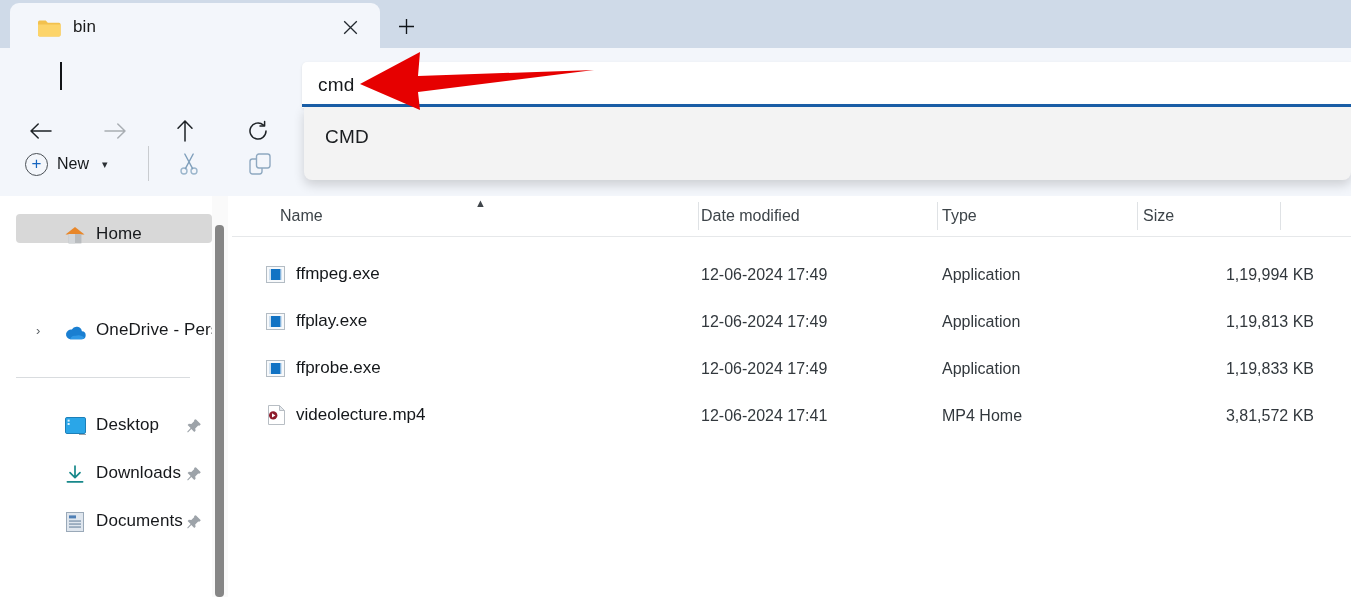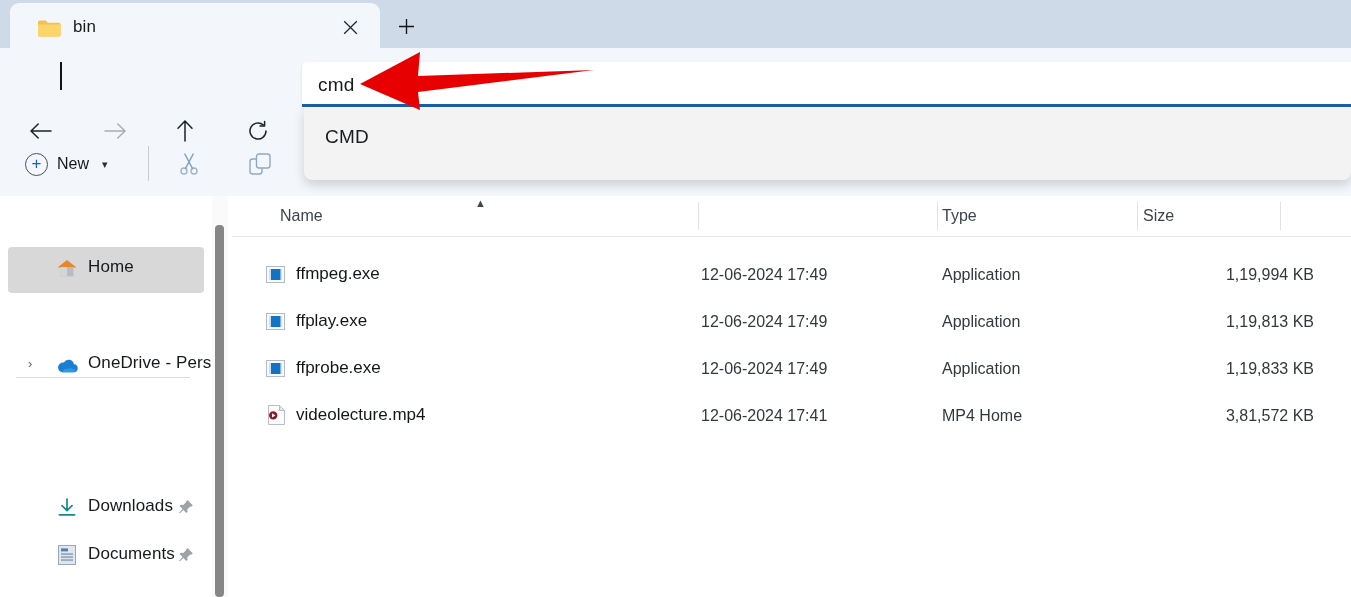--- a/index.html
+++ b/index.html
@@ -116,22 +116,22 @@
     position:absolute;left:21px;top:19px;
     font-size:19px;color:#1a1d20;letter-spacing:.2px;
   }
 
   
   .sidebar{
     position:absolute;left:0;top:196px;width:232px;height:401px;
     background:#ffffff;
   }
   .side-item{
-    position:absolute;left:8px;width:196px;height:46px;
-    display:flex;align-items:center;border-radius:4px;margin-top:33px;
+    position:absolute;left:16px;width:196px;height:29px;
+    display:flex;align-items:center;border-radius:4px;
   }
   .side-item.sel{background:#d8d8d8;}
   .side-chevron{
     position:absolute;left:20px;width:14px;height:14px;
     color:#5a5f64;font-size:13px;line-height:1;
   }
   .side-ico{
     position:absolute;left:48px;width:22px;height:22px;
     display:flex;align-items:center;justify-content:center;
   }
@@ -298,20 +298,37 @@
       <span class="side-chevron" style="top:14px">›</span>
       <span class="side-ico" style="top:12px">
         <svg width="23" height="16" viewBox="0 0 23 16">
           <path d="M6.4 14.6h11.8a4.2 4.2 0 0 0 .5-8.4A5.6 5.6 0 0 0 8.2 4.4 4.9 4.9 0 0 0 6.4 14.6z" fill="#1a7fd1"></path>
           <path d="M6.4 14.6h11.8a4.2 4.2 0 0 0 3.2-1.5c-2.1-2.6-6.1-3.6-9.5-2.1a5 5 0 0 0-5.5 3.6z" fill="#2f98e6"></path>
         </svg>
       </span>
       <span class="side-label" style="top:10px">OneDrive - Perso</span>
     </div>
 
+    <div class="side-item" style="top:209px">
+      <span class="side-ico" style="top:10px">
+        <svg width="21" height="18" viewBox="0 0 21 18">
+          <rect x="0.5" y="0.5" width="20" height="16" rx="1.4" fill="#2aa6e8"></rect>
+          <rect x="0.5" y="0.5" width="20" height="16" rx="1.4" fill="none" stroke="#1c7fb8"></rect>
+          <rect x="2.6" y="2.6" width="2" height="2" fill="#ffffff" opacity=".85"></rect>
+          <rect x="2.6" y="6" width="2" height="2" fill="#ffffff" opacity=".85"></rect>
+          <path d="M14 17h7v1h-7z" fill="#9aa2a8"></path>
+        </svg>
+      </span>
+      <span class="side-label" style="top:10px">Desktop</span>
+      <span class="side-pin" style="top:13px">
+        <svg width="16" height="16" viewBox="0 0 16 16">
+            <path d="M9.8 1.2 14.8 6.2l-1.5 1.5-1.1-.3-3 3 .4 2.4-1.3 1.3-3-3-3.4 3.4-.7-.7L4.6 10l-3-3L2.9 5.7l2.4.4 3-3-.3-1.1z" fill="#9da3a9"></path>
+          </svg>
+      </span>
+    </div>
 
     <div class="side-item" style="top:257px">
       <span class="side-ico" style="top:11px">
         <svg width="20" height="20" viewBox="0 0 20 20">
           <path d="M10 1v11M5 7.6 10 12.6l5-5" stroke="#17888a" stroke-width="1.7" fill="none" stroke-linecap="round" stroke-linejoin="round"></path>
           <path d="M2.4 16.8h15.2" stroke="#17888a" stroke-width="1.7" stroke-linecap="round"></path>
         </svg>
       </span>
       <span class="side-label" style="top:10px">Downloads</span>
       <span class="side-pin" style="top:13px">
@@ -344,20 +361,21 @@
   <div class="side-scroll-track"></div>
   <div class="side-scroll-thumb"></div>
   <div class="side-rightedge"></div>
 
   <div class="content">
 
     <div class="hdr">
       <span class="sort-caret">▲</span>
       <div class="hdr-cell" style="left:48px">Name</div>
       <div class="hdr-sep" style="left:466px"></div>
+      <div class="hdr-cell" style="left:469px">Date modified</div>
       <div class="hdr-sep" style="left:705px"></div>
       <div class="hdr-cell" style="left:710px">Type</div>
       <div class="hdr-sep" style="left:905px"></div>
       <div class="hdr-cell" style="left:911px">Size</div>
       <div class="hdr-sep" style="left:1048px"></div>
     </div>
 
     <div class="row" style="top:56px">
       <div class="cell-name">
         <span class="ico-exe">

